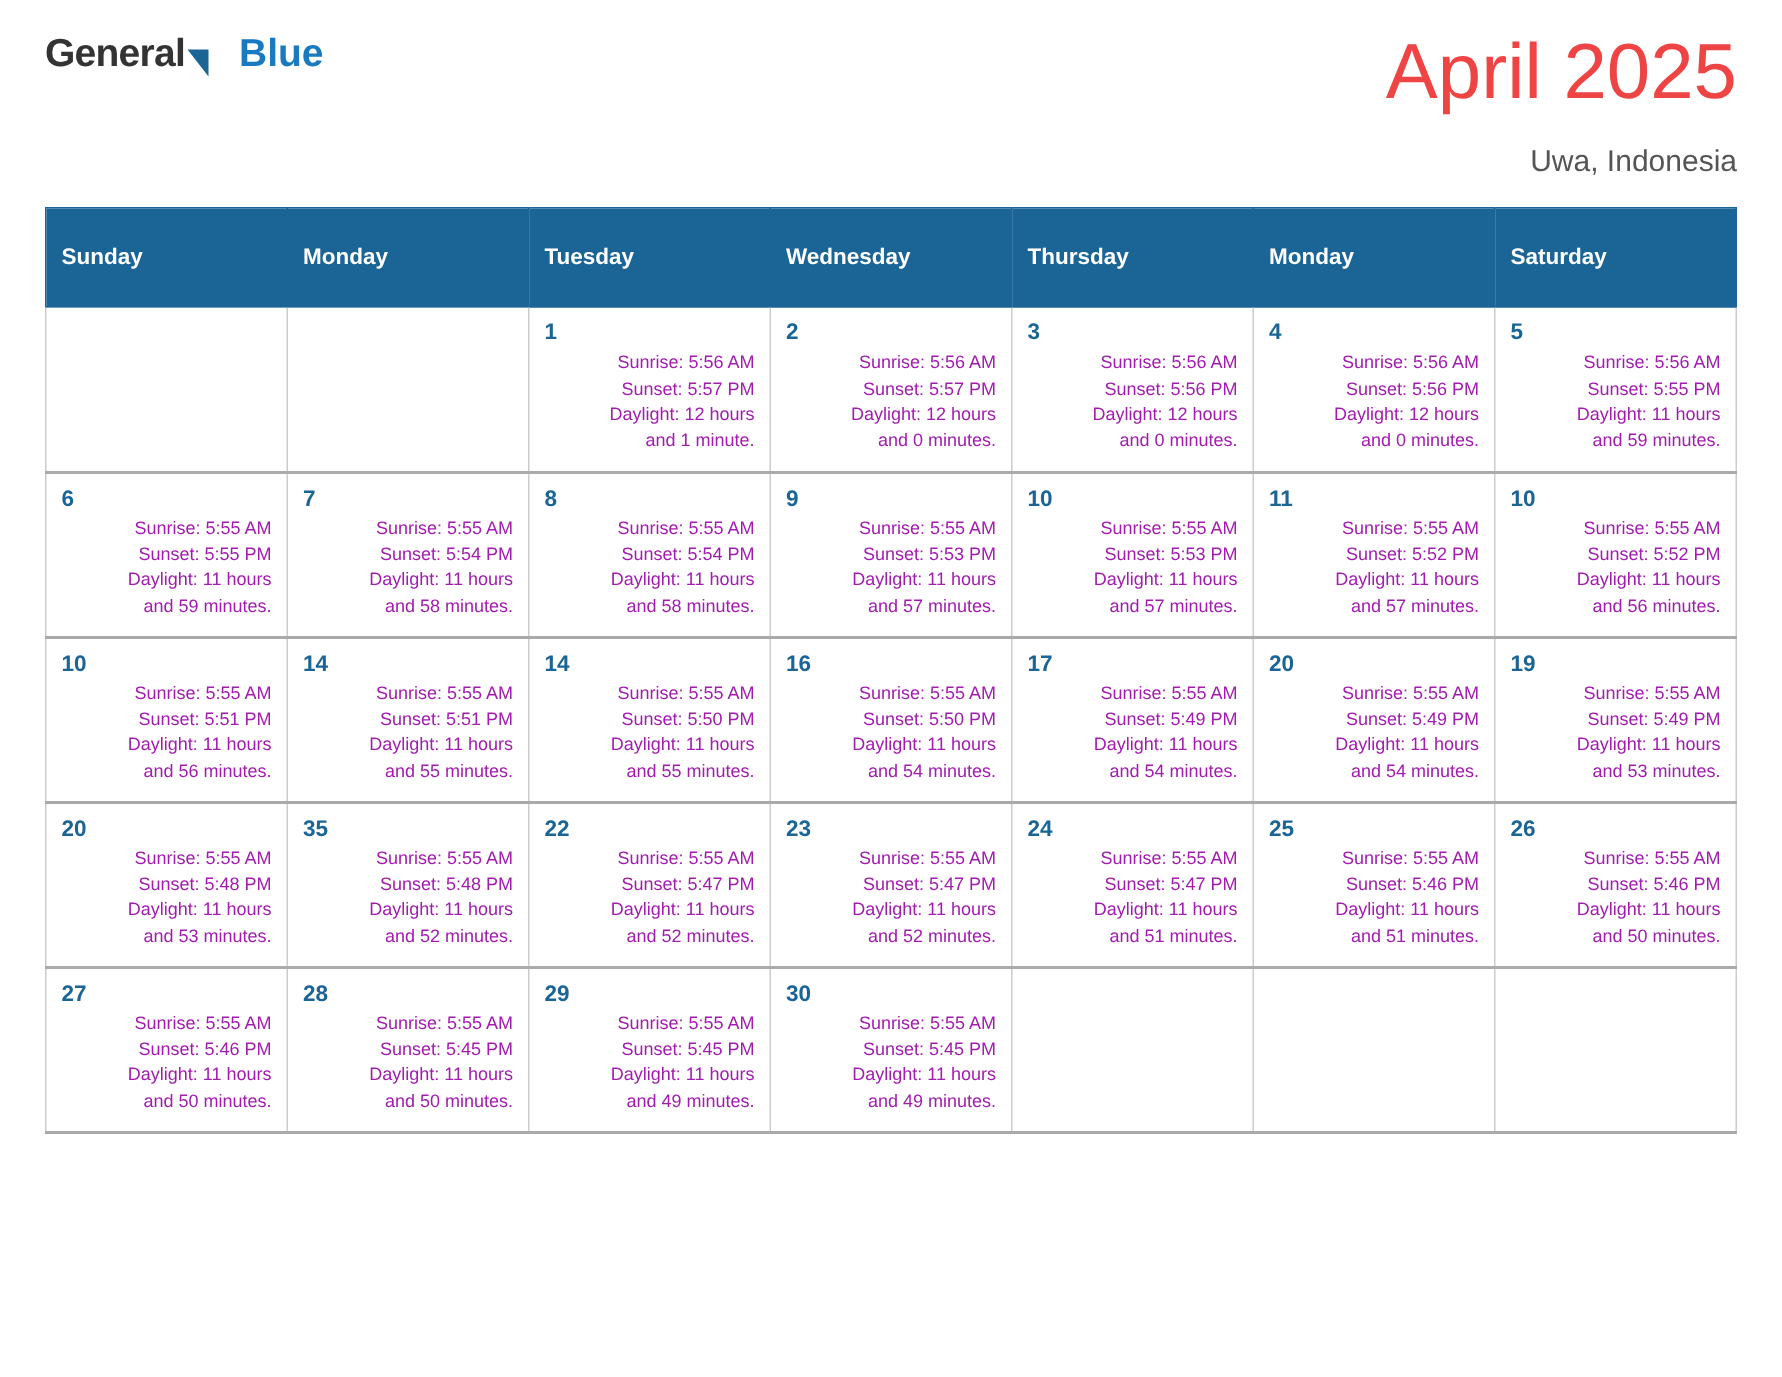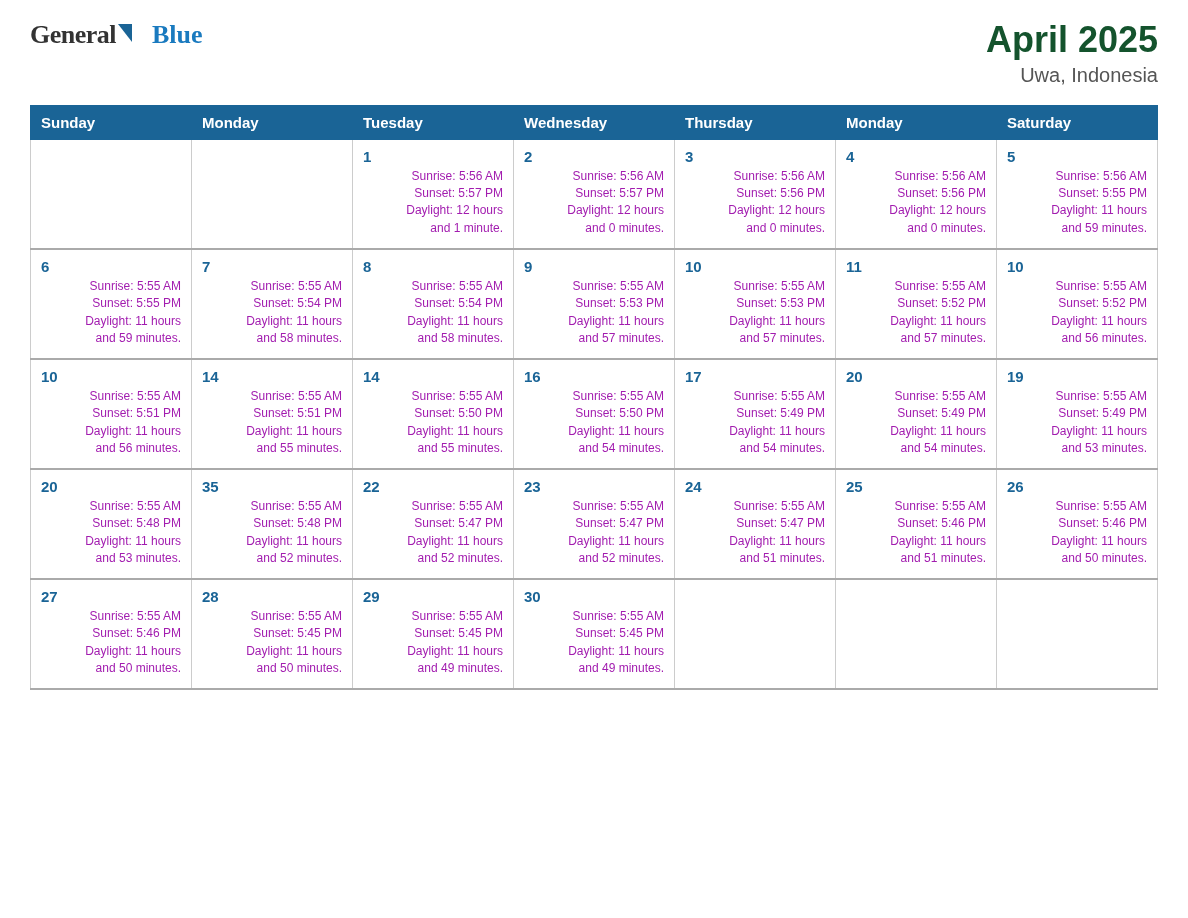--- a/index.html
+++ b/index.html
@@ -16,22 +16,21 @@
       align-items: flex-start;
       margin-bottom: 18px;
     }
     .logo {
       display: flex;
       flex-direction: column;
       align-items: flex-start;
     }
     .logo-top {
       display: flex;
-      align-items: flex-start;
-      font-family: Liberation Serif, serif;
+      align-items: flex-end;
     }
     .logo-general {
       font-size: 26px;
       font-weight: bold;
       color: #333;
       letter-spacing: -0.5px;
     }
     .logo-arrow {
       width: 0;
       height: 0;
@@ -43,41 +42,41 @@
     .logo-blue {
       font-size: 26px;
       font-weight: bold;
       color: #1a7abf;
       margin-left: 20px;
     }
     .title-block {
       text-align: right;
     }
     .calendar-title {
-      font-size: 36px;
-      font-weight: 700;
-      color: #14532d;
+      font-size: 52px;
+      font-weight: 400;
+      color: #ef4444;
       line-height: 1.1;
     }
     .calendar-subtitle {
       font-size: 20px;
       color: #555;
-      margin-top: 4px;
+      margin-top: 20px;
     }
     table {
       width: 100%;
       border-collapse: collapse;
       table-layout: fixed;
     }
     thead tr th {
       background-color: #1a6496;
       color: #fff;
       font-size: 15px;
       font-weight: bold;
-      padding: 8px 10px;
+      padding: 24px 10px;
       text-align: left;
       border: 1px solid #1a6496;
     }
     tbody tr td {
       border: 1px solid #ccc;
       vertical-align: top;
       padding: 8px 10px;
       min-height: 80px;
       height: 110px;
     }

